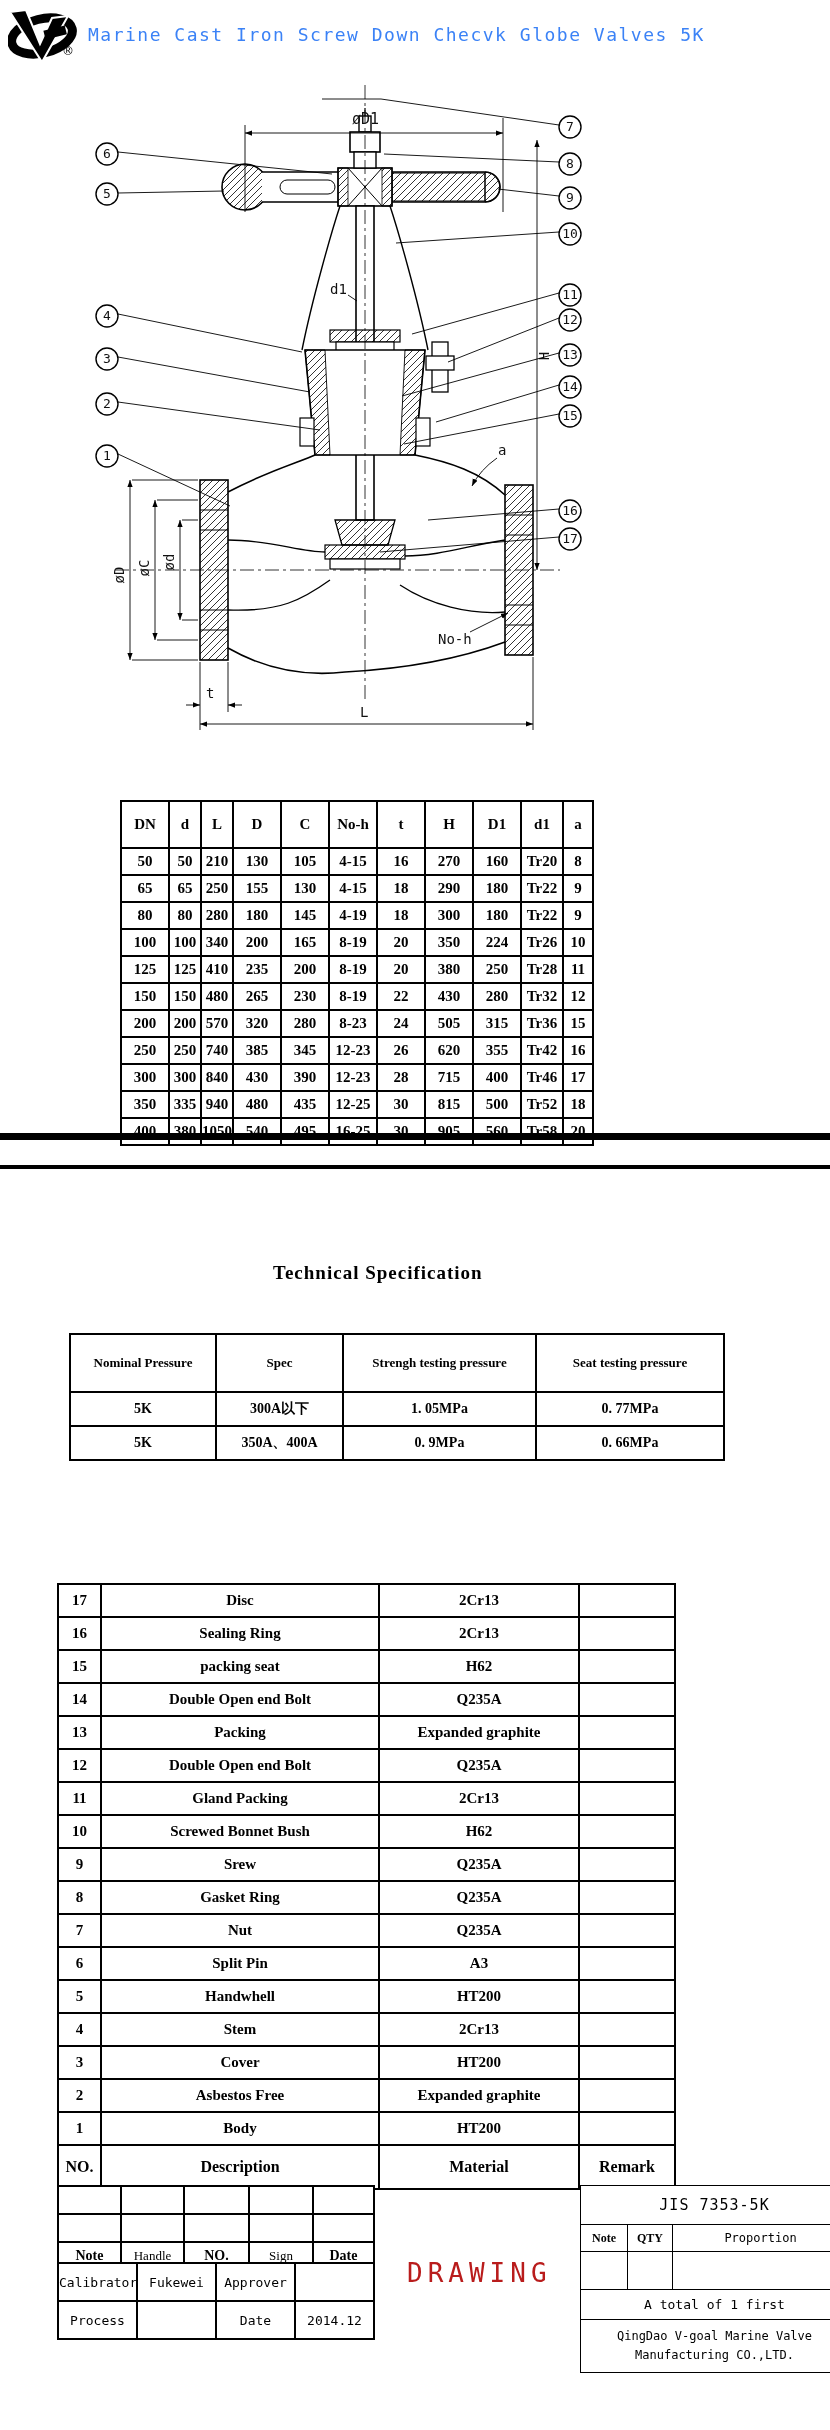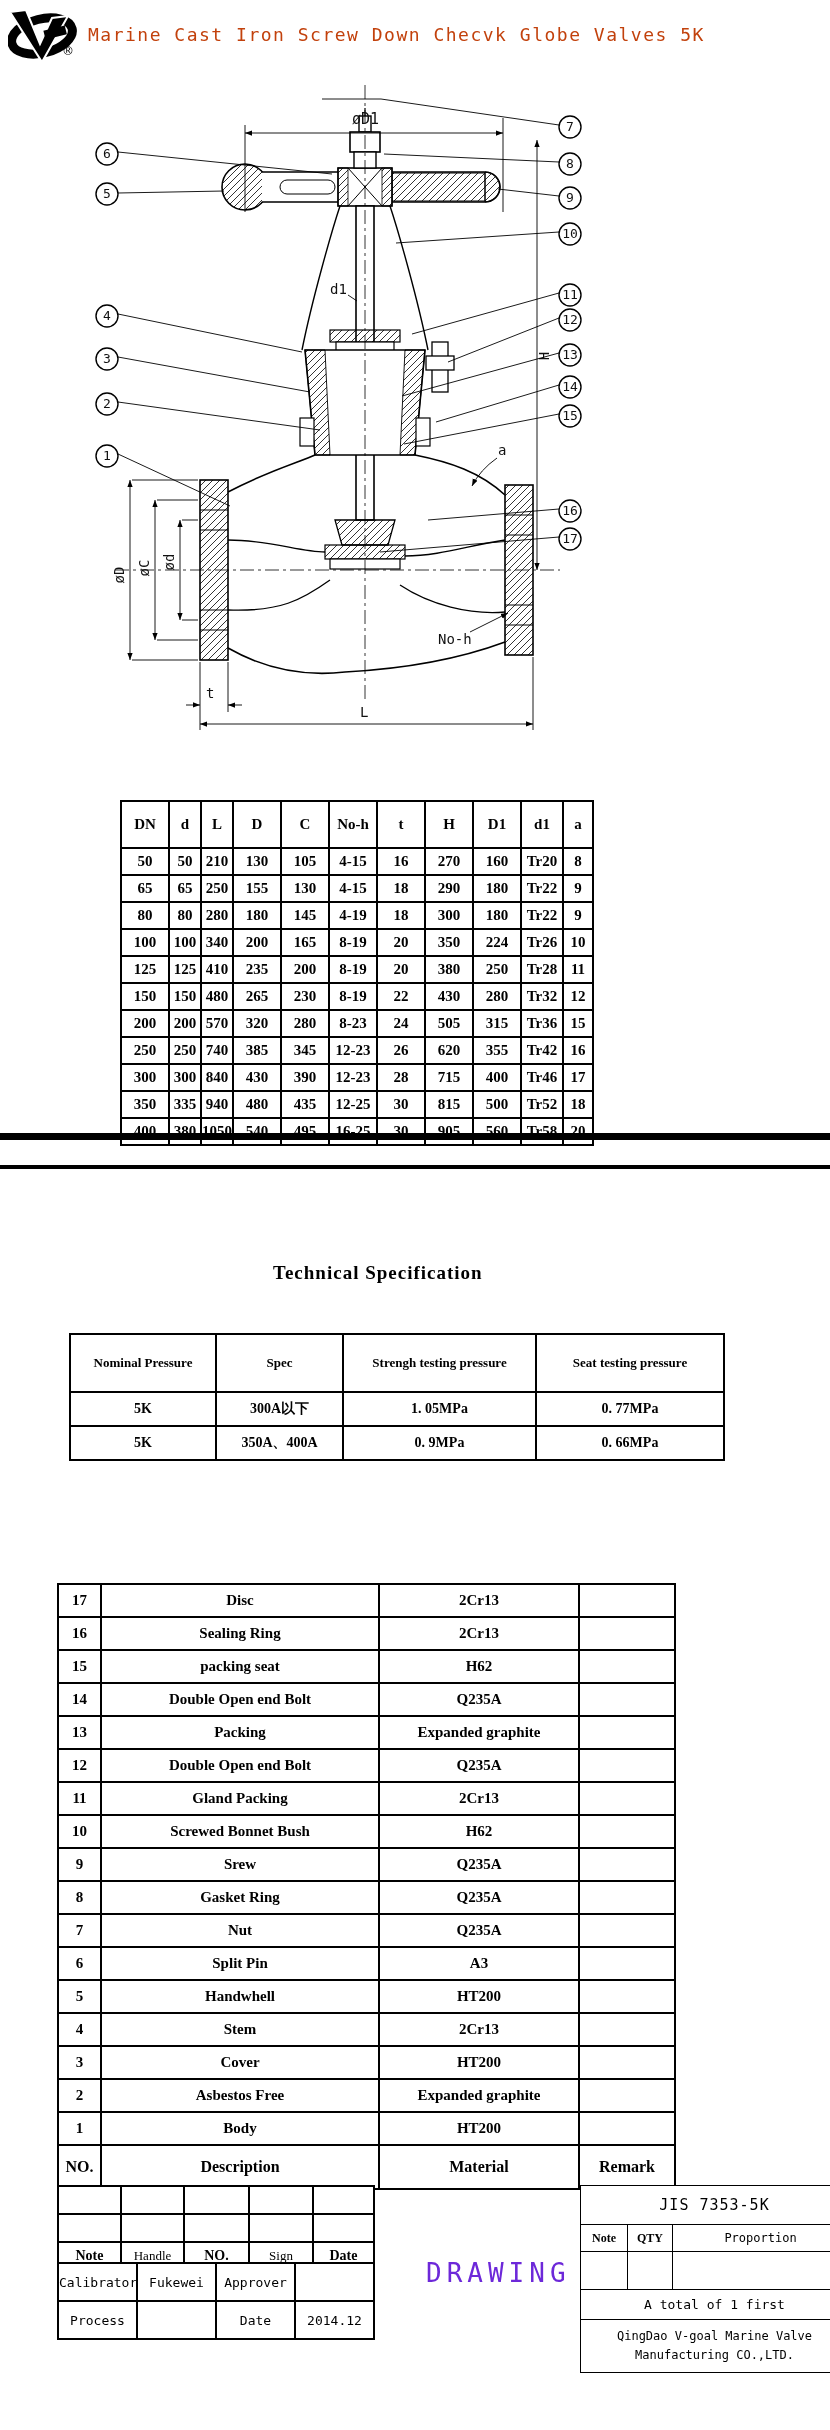--- a/index.html
+++ b/index.html
@@ -1,21 +1,21 @@
 <!DOCTYPE html>
 <html><head>
 <meta charset="utf-8">
 <style>
   html,body{margin:0;padding:0;background:#fff;}
   .page{position:relative;width:830px;height:2430px;background:#fff;color:#000;
         font-family:"Liberation Serif",serif;overflow:hidden;}
   .abs{position:absolute;}
 
   
-  .hdr-title{left:88px;top:24px;font:18px "DejaVu Sans Mono",monospace;color:#c2410c;
+  .hdr-title{left:88px;top:24px;font:18px "DejaVu Sans Mono",monospace;color:#3b82f6;
              letter-spacing:1.5px;white-space:nowrap;}
 
   
   table{border-collapse:collapse;table-layout:fixed;background:#fff;}
   td,th{border:2px solid #000;text-align:center;vertical-align:middle;padding:0;
         white-space:nowrap;overflow:hidden;}
 
   
   .dim-table th{height:45px;font:bold 15px "Liberation Serif",serif;}
   .dim-table td{height:25px;font:bold 15px "Liberation Serif",serif;}
@@ -31,22 +31,22 @@
   
   .parts-table td{height:31px;font:bold 15px "Liberation Serif",serif;}
   .parts-table tfoot td{height:42px;font:bold 16px "Liberation Serif",serif;}
 
   
   .tb td{font:13px "DejaVu Sans Mono",monospace;}
   .tb-top td{height:26px;}
   .tb-top tr.hdr td{height:25px;font-family:Liberation Serif, serif;}
   .tb-bot td{height:36px;}
   .bold-serif{font-family:"Liberation Serif",serif !important;font-weight:bold !important;font-size:14px !important;}
-  .drawing-word{left:426px;top:2258px;font:26px "DejaVu Sans Mono",monospace;
-                letter-spacing:5px;color:#6d28d9;}
+  .drawing-word{left:407px;top:2258px;font:26px "DejaVu Sans Mono",monospace;
+                letter-spacing:5px;color:#b91c1c;}
   .rb td{font:12px "DejaVu Sans Mono",monospace;border-width:1.5px;}
   .rb .jis{height:38px;font:15px "DejaVu Sans Mono",monospace;letter-spacing:1px;}
   .rb .qhdr{height:26px;}
   .rb .qempty{height:37px;}
   .rb .total{height:29px;font:13px "DejaVu Sans Mono",monospace;}
   .rb .company{height:52px;font:12px "DejaVu Sans Mono",monospace;line-height:1.6;}
 
   
   .dwg-label{font:14px "DejaVu Sans Mono",monospace;fill:#111;}
   .dwg-label-big{font:15px "DejaVu Sans Mono",monospace;fill:#111;}

